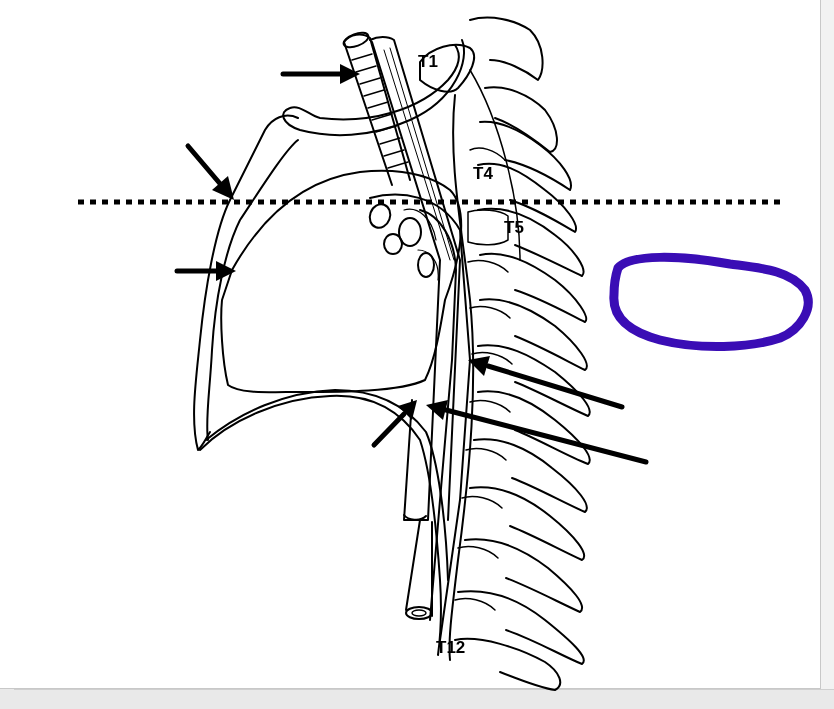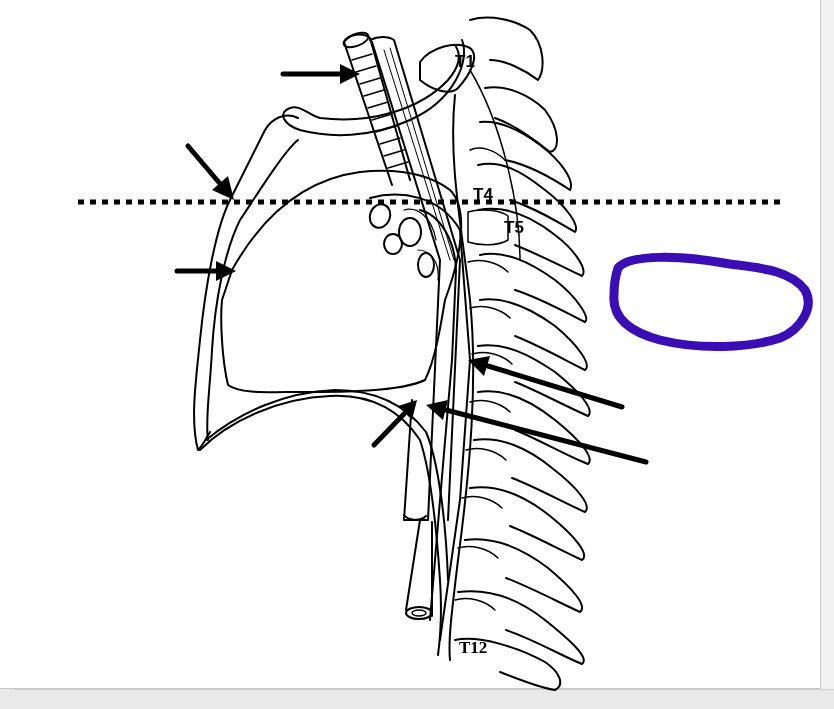--- a/index.html
+++ b/index.html
@@ -153,16 +153,16 @@
     </g>
     <g>
       <line x1="646" y1="462" x2="446" y2="410" stroke-width="5"></line>
       <polygon points="426,405 448,400 443,420" stroke="none"></polygon>
     </g>
   </g>
 
   <path d="M618 268 C630 254 680 255 730 264 C760 268 790 270 805 290 C815 308 800 330 780 338 C750 348 700 350 660 340 C630 332 612 318 614 295 C614 282 616 274 618 268 Z" stroke="#3a0db5" stroke-width="9" fill="none"></path>
 </svg>
 
-<div class="label" style="left:418px; top:52px;margin-left:37px;">T1</div>
-<div class="label" style="left:473px; top:185px;">T4</div>
+<div class="label" style="left:418px; top:52px;">T1</div>
+<div class="label" style="left:473px; top:164px;">T4</div>
 <div class="label" style="left:504px; top:218px;">T5</div>
-<div class="label" style="left:459px; top:638px;font-family:Liberation Serif, serif;">T12</div>
+<div class="label" style="left:436px; top:638px;">T12</div>
 
 </body></html>

